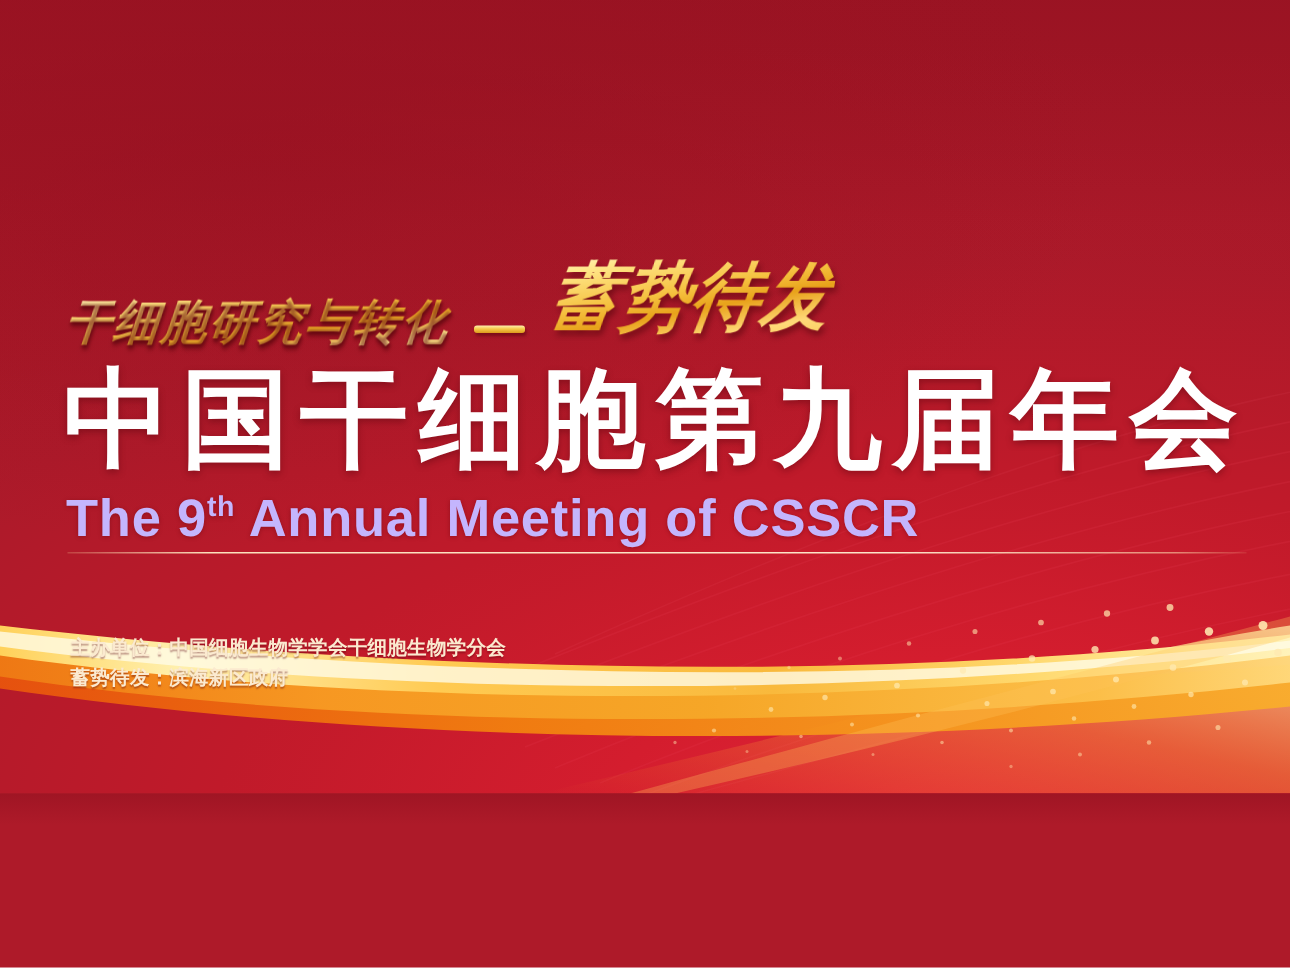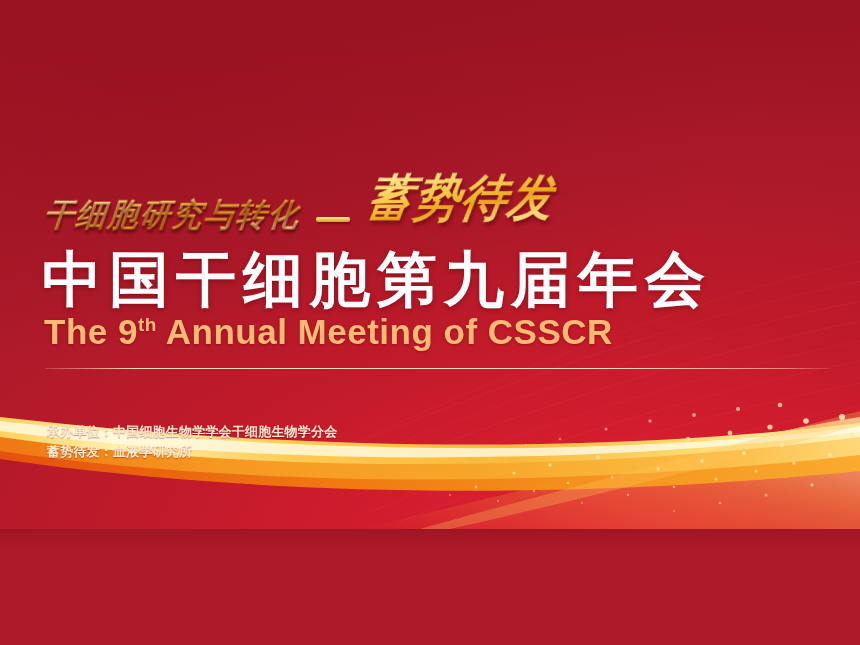--- a/index.html
+++ b/index.html
@@ -152,38 +152,38 @@
     color: transparent;
     filter: drop-shadow(2px 3px 2px rgba(88,5,13,0.62));
     transform: skewX(-9deg) translateY(-6px) scaleY(1.08);
   }
 
   
   .title-cn {
     position: absolute;
     left: 42px;
     top: 243px;
-    font-size: 60px;
+    font-size: 72px;
     line-height: 74px;
     font-weight: bold;
     color: #ffffff;
     letter-spacing: 7px;
     white-space: nowrap;
     text-shadow: 0 2px 5px rgba(92,6,16,0.45);
   }
 
   
   .title-en {
     position: absolute;
     left: 44px;
-    top: 304px;
+    top: 318px;
     font-size: 35px;
     line-height: 42px;
     font-weight: bold;
-    color: #fdba74;
+    color: #c4b5fd;
     letter-spacing: 0.5px;
     white-space: nowrap;
     text-shadow: 0 1px 3px rgba(92,6,16,0.40);
   }
   .title-en sup {
     font-size: 19px;
     vertical-align: 13px;
     font-weight: bold;
   }
 
@@ -353,24 +353,24 @@
 
       <div class="title-cn">中国干细胞第九届年会</div>
 
       <div class="title-en"><span>The 9</span><sup>th</sup><span> Annual Meeting of CSSCR</span></div>
 
       <div class="divider"></div>
 
 
       <div class="orgs">
 
-        <div class="org-row"><span>承办单位：</span><span>中国细胞生物学学会干细胞生物学分会</span></div>
-
-
-        <div class="org-row"><span>蓄势待发：</span><span>血液学研究所</span></div>
+        <div class="org-row"><span>主办单位：</span><span>中国细胞生物学学会干细胞生物学分会</span></div>
+
+
+        <div class="org-row"><span>蓄势待发：</span><span>滨海新区政府</span></div>
 
       </div>
     </div>
   </div>
 
   <div class="bottom-band">
     <div class="bottom-band-sheen"></div>
   </div>
 
 </div>

